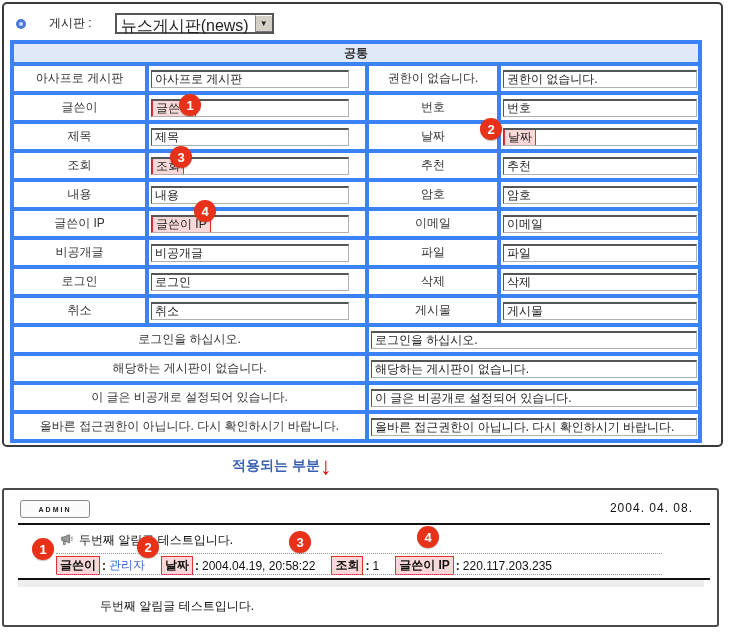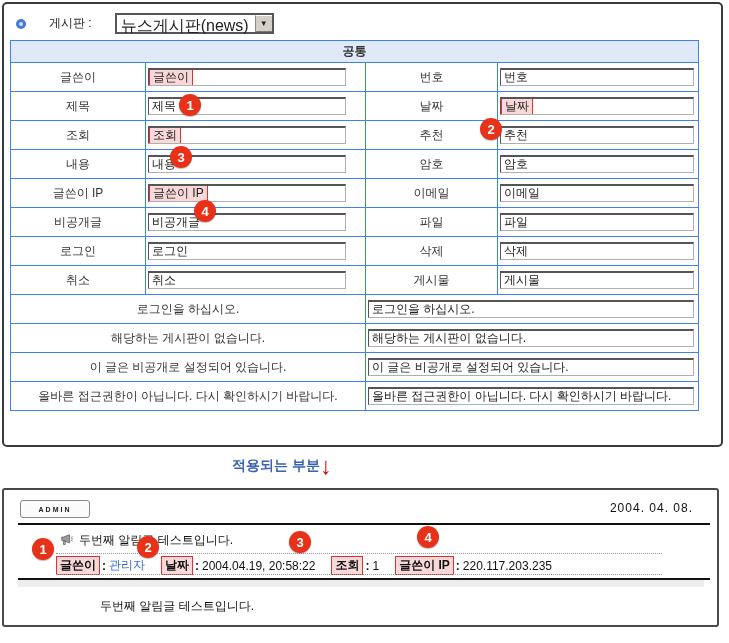--- a/index.html
+++ b/index.html
@@ -22,21 +22,21 @@
   .select-box {
     display:inline-flex; align-items:stretch; border:2px solid #555; background:#fff; height:21px;
   }
   .select-value { padding:1px 6px 0 4px; white-space:nowrap; font-size:16px; }
   .select-btn {
     width:17px; background:#d4d0c8; border-left:1px solid #888;
     display:flex; align-items:center; justify-content:center;
     font-size:8px; color:#222; border-top:1px solid #fff; border-bottom:1px solid #777;
   }
   table.cfg { position:absolute; left:6px; top:36px; border-collapse:collapse; table-layout:fixed; }
-  table.cfg td { border:1px solid #3b82f6; font-size:12px; overflow:hidden;margin-top:22px; }
+  table.cfg td { border:4px solid #3b82f6; font-size:12px; overflow:hidden;margin-top:22px; }
   td.hdr { background:#dfe9f8; text-align:center; font-weight:bold; height:22px; color:#333; }
   td.lbl { text-align:center; height:29px; color:#333; }
   td.inp { padding-left:2px; height:29px; }
   .tinput {
     display:inline-flex; align-items:center; height:18px; background:#fff;
     border:1px solid #b0b0b0; border-top:2px solid #555; border-left:1px solid #555;
     width:198px; overflow:hidden; white-space:nowrap; vertical-align:middle;
   }
   .tinput.r { width:194px; }
   .tinput.wide { width:326px; }
@@ -103,20 +103,30 @@
           <col style="width:135px">
           <col style="width:220px">
           <col style="width:132px">
           <col style="width:201px">
         </colgroup>
       <tbody>
           <tr>
         <td class="hdr" colspan="4">공통</td>
       </tr>
 
+      <tr>
+        <td class="lbl">아사프로 게시판</td>
+        <td class="inp"><div class="tinput">
+                <span>아사프로 게시판</span>
+              </div></td>
+        <td class="lbl">권한이 없습니다.</td>
+        <td class="inp"><div class="tinput r">
+                <span>권한이 없습니다.</span>
+              </div></td>
+      </tr>
 
       <tr>
         <td class="lbl">글쓴이</td>
         <td class="inp"><div class="tinput">
                 <span class="hl">글쓴이</span>
               </div></td>
         <td class="lbl">번호</td>
         <td class="inp"><div class="tinput r">
                 <span>번호</span>
               </div></td>

